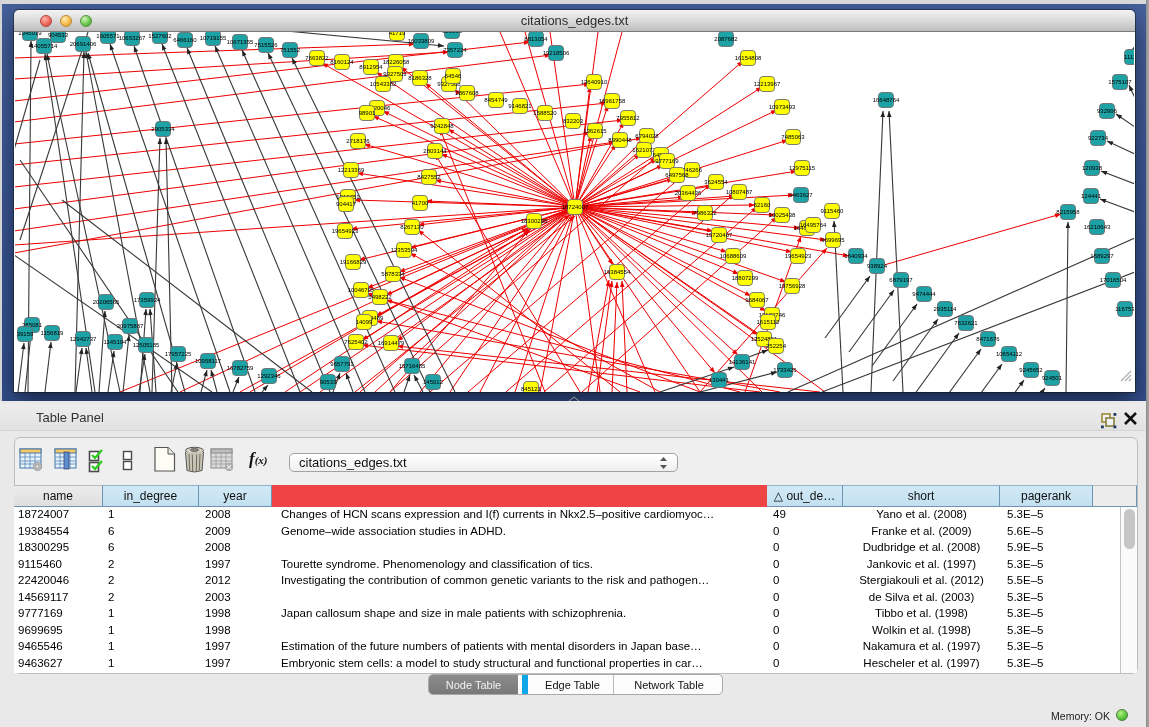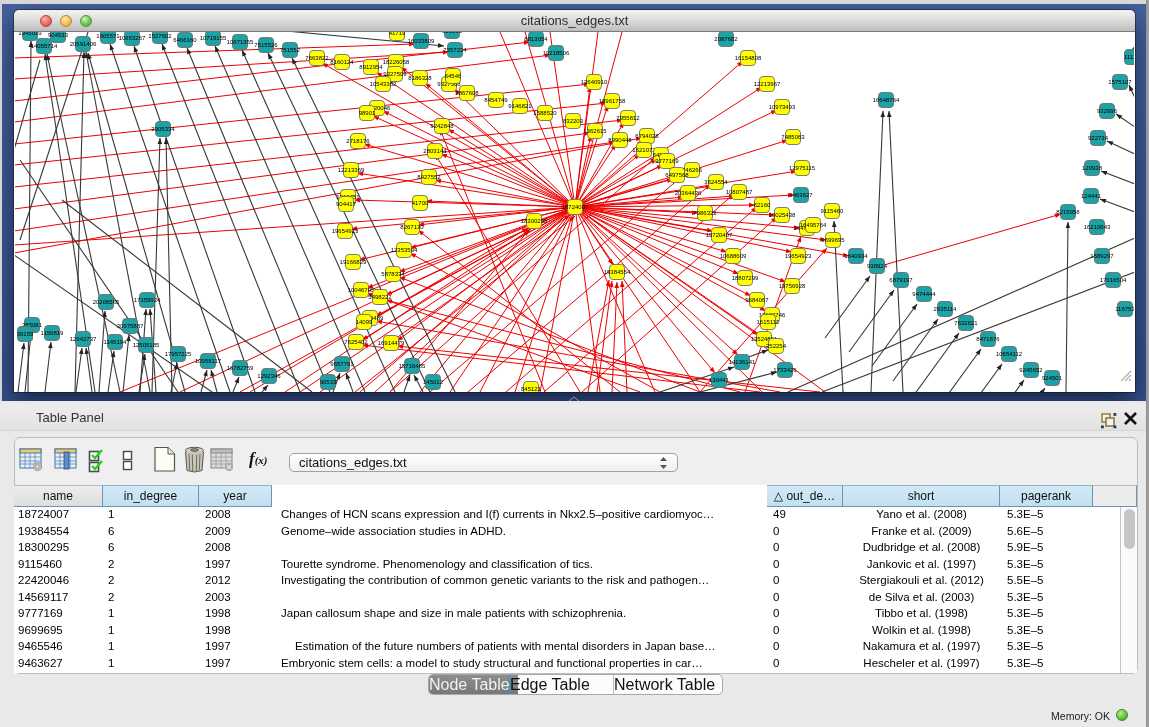--- a/index.html
+++ b/index.html
@@ -19,39 +19,39 @@
   font-size:13px; color:#2e2e2e; }
 .light { position:absolute; top:5px; width:12px; height:12px; border-radius:50%; }
 #canvas { position:absolute; left:0; top:22px; width:1121px; height:360px; background:#ffffff; }
 #grip { position:absolute; right:3px; bottom:10px; width:12px; height:12px; }
 #panel { position:absolute; left:0; top:401px; width:1146px; height:326px; background:#e9e9e9; }
 #phdr { position:absolute; left:0; top:3px; width:100%; height:27px;
   background:linear-gradient(#ededed,#e2e2e2); border-bottom:1px solid #d5d5d5; }
 #phdr .t { position:absolute; left:10px; top:6px; font-size:13px; color:#333;margin-left:26px; }
 #container { position:absolute; left:14px; top:36px; width:1124px; height:237px;
   background:#efefef; border:1px solid #bdbdbd; border-radius:6px; }
-#thead { position:absolute; left:14px; top:84px; width:1123px; height:22px; background:#ffffff; }
+#thead { position:absolute; left:14px; top:84px; width:1123px; height:22px; background:#ef4444; }
 .hc { position:absolute; top:0; height:22px; background:linear-gradient(#d2e9f6,#c2e0f0);
   border-right:1px solid #6f93b5; border-top:1px solid #8fb3cd; border-bottom:1px solid #6f93b5;
   font-size:12px; color:#111; text-align:center; line-height:21px; }
 #tbody { position:absolute; left:14px; top:106px; width:1123px; height:166px; background:#fff;
   overflow:hidden; }
 .trow { position:absolute; left:0; width:100%; height:17px; font-size:11.5px; color:#000; }
 .trow span { position:absolute; top:1px; white-space:nowrap; }
 .trow span.ctr { text-align:center; }
 #vscroll { position:absolute; left:1120px; top:106px; width:17px; height:166px; background:#fafafa;
   border-left:1px solid #c2c2c2; }
 #vthumb { position:absolute; left:2.5px; top:2px; width:11px; height:40px; background:#c6c6c6;
   border-radius:6px; }
 #dropdown { position:absolute; left:289px; top:52px; width:389px; height:19px;
   background:linear-gradient(#ffffff,#efefef); border:1px solid #a2a2a2; border-radius:5px; }
 #dropdown .t { position:absolute; left:9px; top:1px; font-size:13px; color:#111; }
 #tabs { position:absolute; left:428px; top:273px; width:295px; height:21px;
   border:1px solid #a8a8a8; border-radius:5px; background:#fcfcfc; overflow:hidden; }
-.tab { position:absolute; top:0; height:100%; font-size:16px; 
+.tab { position:absolute; top:0; height:100%; font-size:11px; text-align:center;
   line-height:20px; color:#111; }
 #memory { position:absolute; right:36px; top:309px; font-size:10.5px; color:#222; }
 #memled { position:absolute; right:18px; top:308px; width:12px; height:12px; border-radius:50%;
   background:radial-gradient(circle at 35% 30%, #b7f07e, #57c43b 60%, #2f9c22);
   border:1px solid #4e7c42; }
 </style></head>
 <body>
 <div id="desktop">
   <div id="win">
     <div id="canvas">
@@ -869,39 +869,39 @@
         <span style="left:94px">1</span>
         <span style="left:191px">1998</span>
         <span style="left:759px">0</span>
         <span class="ctr" style="left:829px;width:157px">Wolkin et al. (1998)</span>
         <span style="left:993px">5.3E–5</span>
       </div>
       <div class="trow" style="top:132.4px">
         <span style="left:4px">9465546</span>
         <span style="left:94px">1</span>
         <span style="left:191px">1997</span>
-        <span style="left:281px">Estimation of the future numbers of patients with mental disorders in Japan base…</span>
+        <span style="left:267px">Estimation of the future numbers of patients with mental disorders in Japan base…</span>
         <span style="left:759px">0</span>
         <span class="ctr" style="left:829px;width:157px">Nakamura et al. (1997)</span>
         <span style="left:993px">5.3E–5</span>
       </div>
       <div class="trow" style="top:149.0px">
         <span style="left:4px">9463627</span>
         <span style="left:94px">1</span>
         <span style="left:191px">1997</span>
         <span style="left:267px">Embryonic stem cells: a model to study structural and functional properties in car…</span>
         <span style="left:759px">0</span>
         <span class="ctr" style="left:829px;width:157px">Hescheler et al. (1997)</span>
         <span style="left:993px">5.3E–5</span>
       </div>
     </div>
   <div id="vscroll">
       <div id="vthumb"></div>
     </div>
   <div id="tabs">
     <div class="tab" style="left:0;width:89px;background:linear-gradient(#8d8d8d,#787878);color:#f2f2f2">Node Table</div>
-    <div class="tab" style="left:80px;width:95px;border-left:1px solid #0ea5e9">Edge Table</div>
+    <div class="tab" style="left:93px;width:95px;border-left:6px solid #0ea5e9">Edge Table</div>
     <div class="tab" style="left:184px;width:111px;border-left:1px solid #bbb">Network Table</div>
   </div>
   <div id="memory">Memory: OK</div>
   <div id="memled"></div>
 </div>
 <div id="rightstrip"></div>
 
 </body></html>

